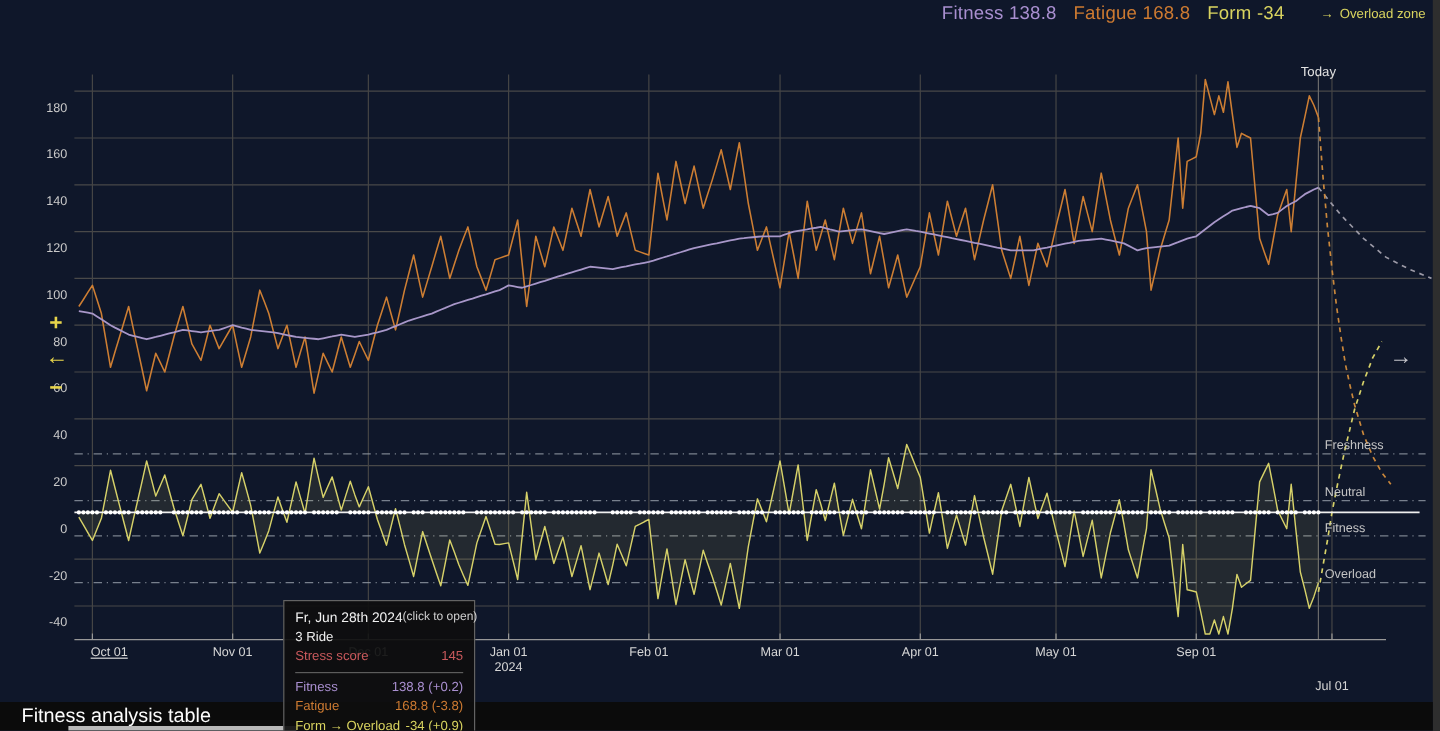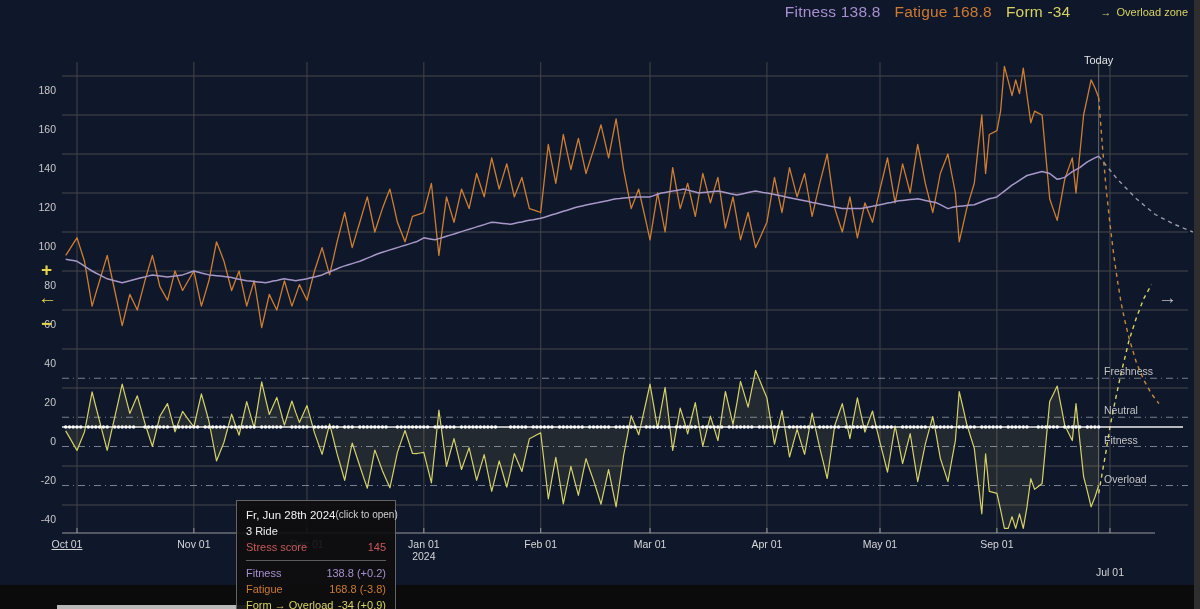--- a/index.html
+++ b/index.html
@@ -343,21 +343,21 @@
       <div class="ylab" style="top: 147px;">140</div>
       <div class="ylab" style="top: 186px;">120</div>
       <div class="ylab" style="top: 225px;">100</div>
       <div class="ylab" style="top: 264px;">80</div>
       <div class="ylab" style="top: 303px;">60</div>
       <div class="ylab" style="top: 342px;">40</div>
       <div class="ylab" style="top: 381px;">20</div>
       <div class="ylab" style="top: 420px;">0</div>
       <div class="ylab" style="top: 459px;">-20</div>
       <div class="ylab" style="top: 498px;">-40</div>
-      <div class="xlab" style="left: 35px; text-decoration: underline;">Oct 01</div>
+      <div class="xlab" style="left: 59px; text-decoration: underline;">Oct 01</div>
       <div class="xlab" style="left: 161.87px;">Nov 01</div>
       <div class="xlab" style="left: 274.97px;">Dec 01</div>
       <div class="xlab" style="left: 391.84px;">Jan 01<br>2024</div>
       <div class="xlab" style="left: 508.71px;">Feb 01</div>
       <div class="xlab" style="left: 618.04px;">Mar 01</div>
       <div class="xlab" style="left: 734.91px;">Apr 01</div>
       <div class="xlab" style="left: 848.01px;">May 01</div>
       <div class="xlab" style="left: 964.88px;">Sep 01</div>
       <div class="xlab" style="left: 1077.98px; margin-top: 28px;">Jul 01</div>
       <div class="zlab" style="top: 365.25px;">Freshness</div>
@@ -386,15 +386,16 @@
         <span>Fatigue</span>
         <span>168.8 (-3.8)</span>
       </div>
     <div class="row frm">
         <span>Form → Overload</span>
         <span>-34 (+0.9)</span>
       </div>
   </div>
 
   <div class="bbar">
+    <span class="title">Fitness analysis table</span>
     <span class="scroll"></span>
   </div>
 </div>
 
 </body></html>

